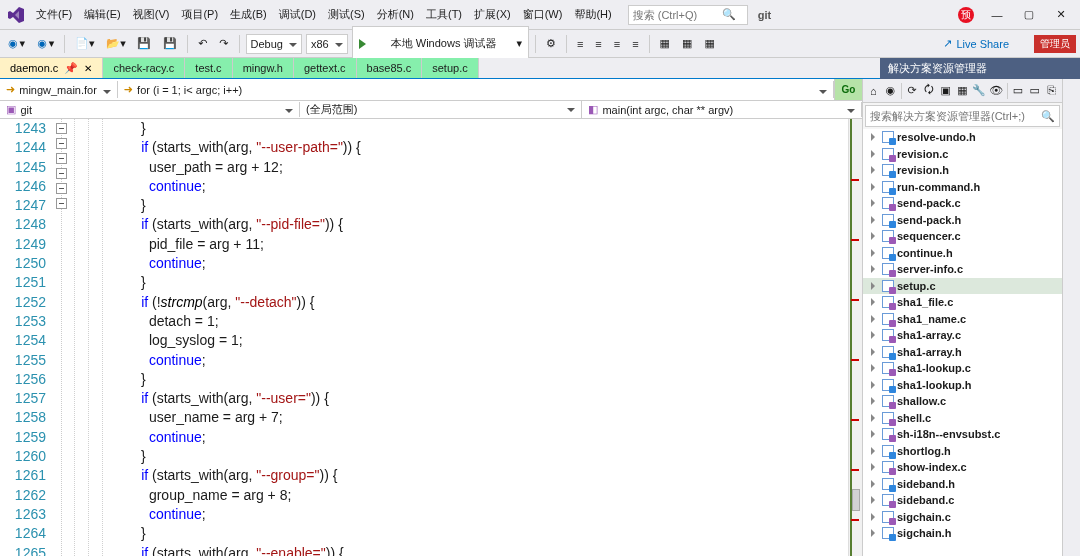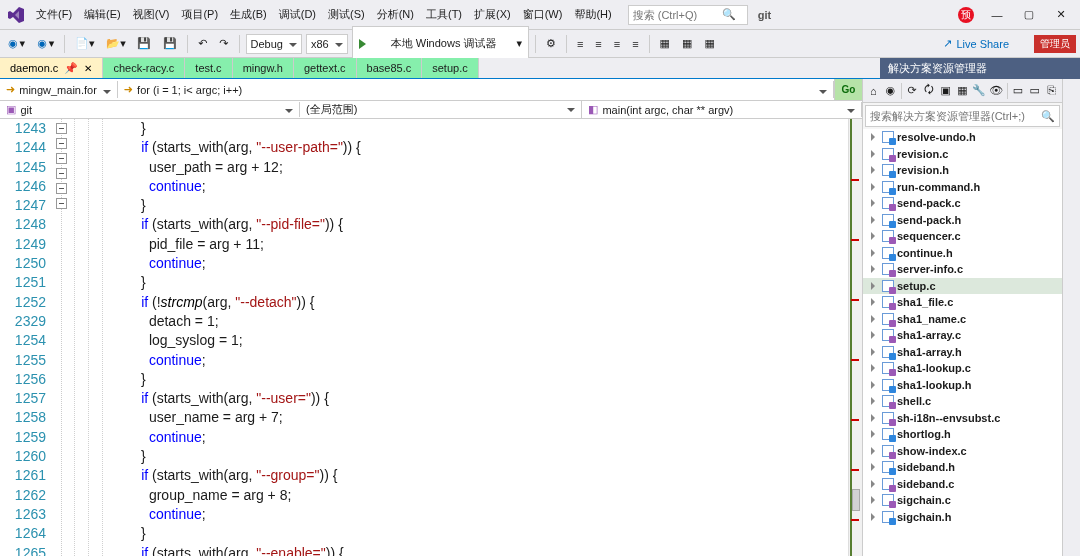--- a/index.html
+++ b/index.html
@@ -206,21 +206,21 @@
           <div class="ln">1243</div>
           <div class="ln">1244</div>
           <div class="ln">1245</div>
           <div class="ln">1246</div>
           <div class="ln">1247</div>
           <div class="ln">1248</div>
           <div class="ln">1249</div>
           <div class="ln">1250</div>
           <div class="ln">1251</div>
           <div class="ln">1252</div>
-          <div class="ln">2329</div>
+          <div class="ln">1253</div>
           <div class="ln">1254</div>
           <div class="ln">1255</div>
           <div class="ln">1256</div>
           <div class="ln">1257</div>
           <div class="ln">1258</div>
           <div class="ln">1259</div>
           <div class="ln">1260</div>
           <div class="ln">1261</div>
           <div class="ln">1262</div>
           <div class="ln">1263</div>
@@ -385,20 +385,25 @@
           <span class="fname">sha1-lookup.c</span>
         </div>
         <div class="tree-row">
           <span class="tw"></span>
           <span class="file-ico h"></span>
           <span class="fname">sha1-lookup.h</span>
         </div>
         <div class="tree-row">
           <span class="tw"></span>
           <span class="file-ico c"></span>
+          <span class="fname">shallow.c</span>
+        </div>
+        <div class="tree-row">
+          <span class="tw"></span>
+          <span class="file-ico c"></span>
           <span class="fname">shell.c</span>
         </div>
         <div class="tree-row">
           <span class="tw"></span>
           <span class="file-ico c"></span>
           <span class="fname">sh-i18n--envsubst.c</span>
         </div>
         <div class="tree-row">
           <span class="tw"></span>
           <span class="file-ico h"></span>

